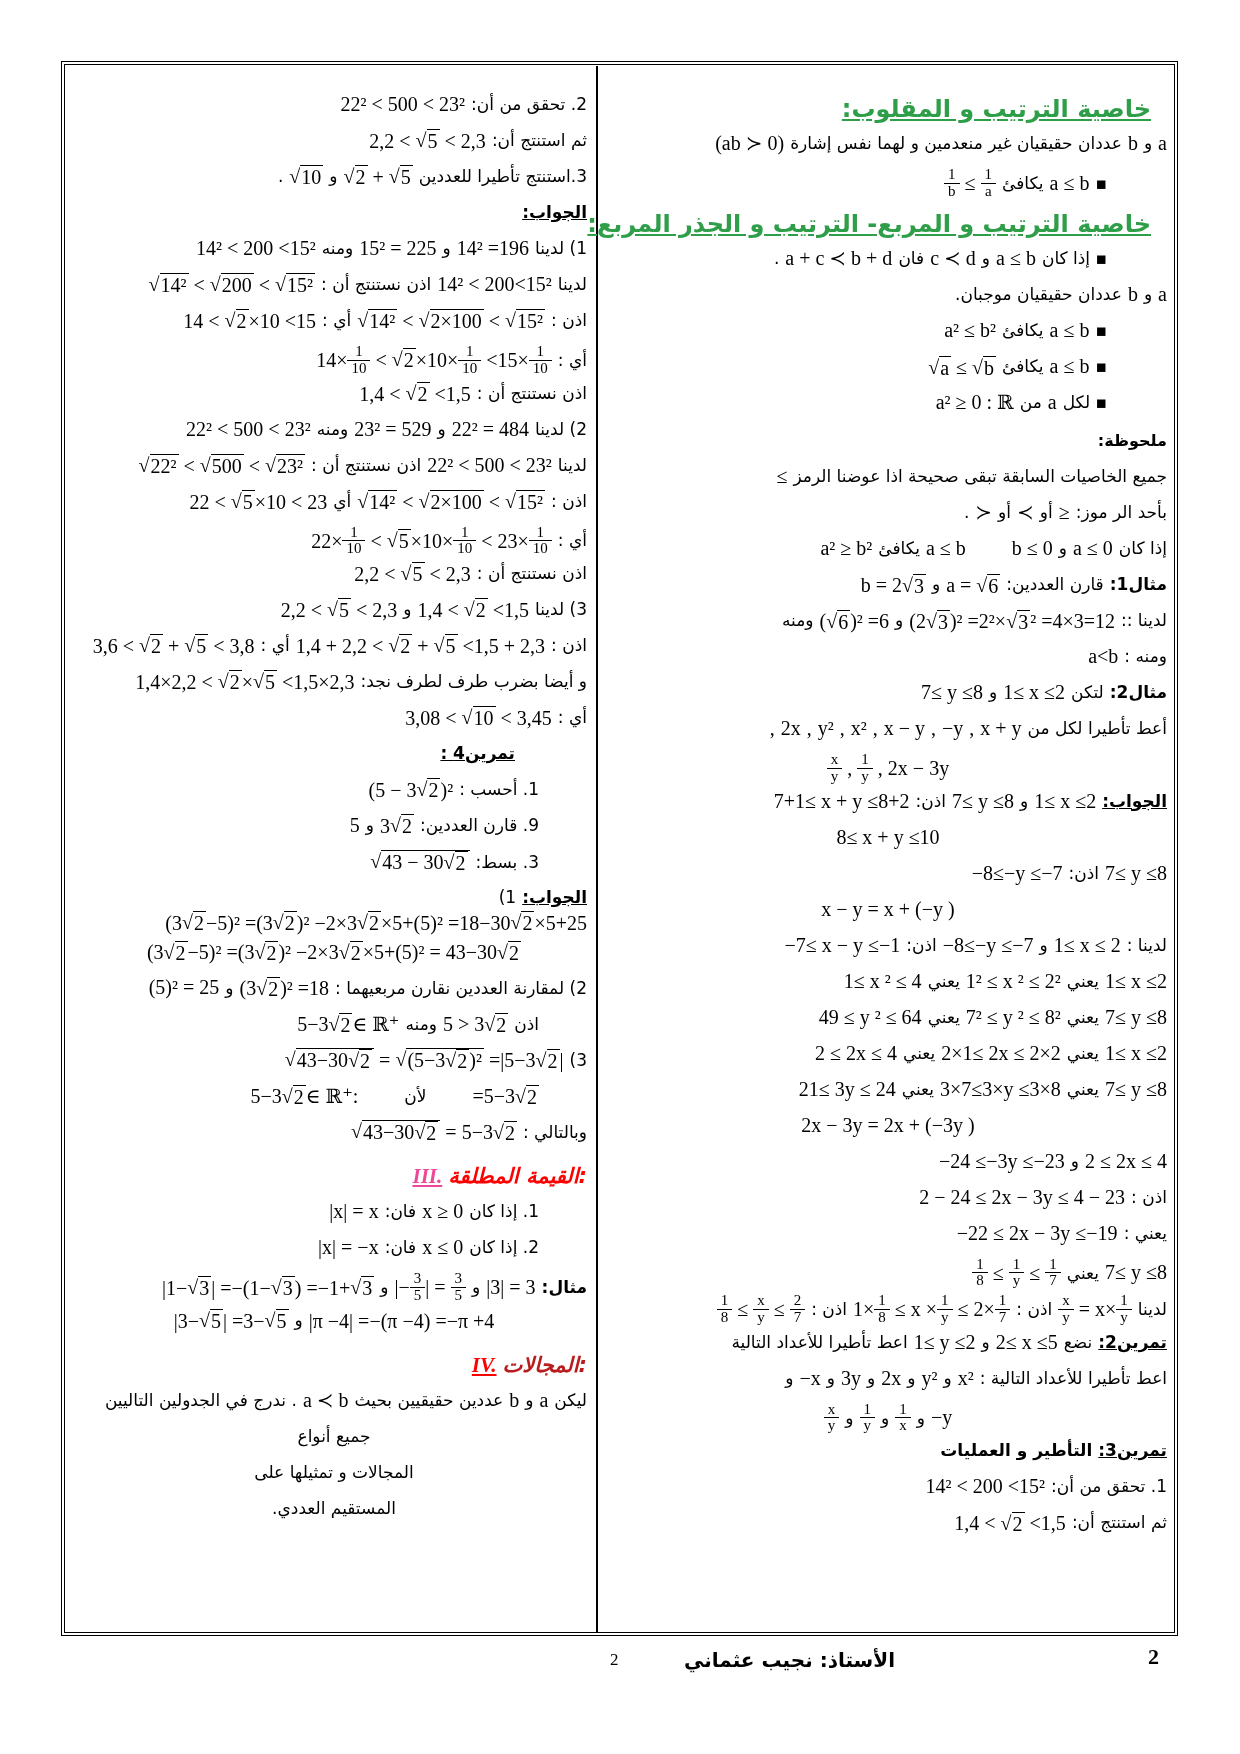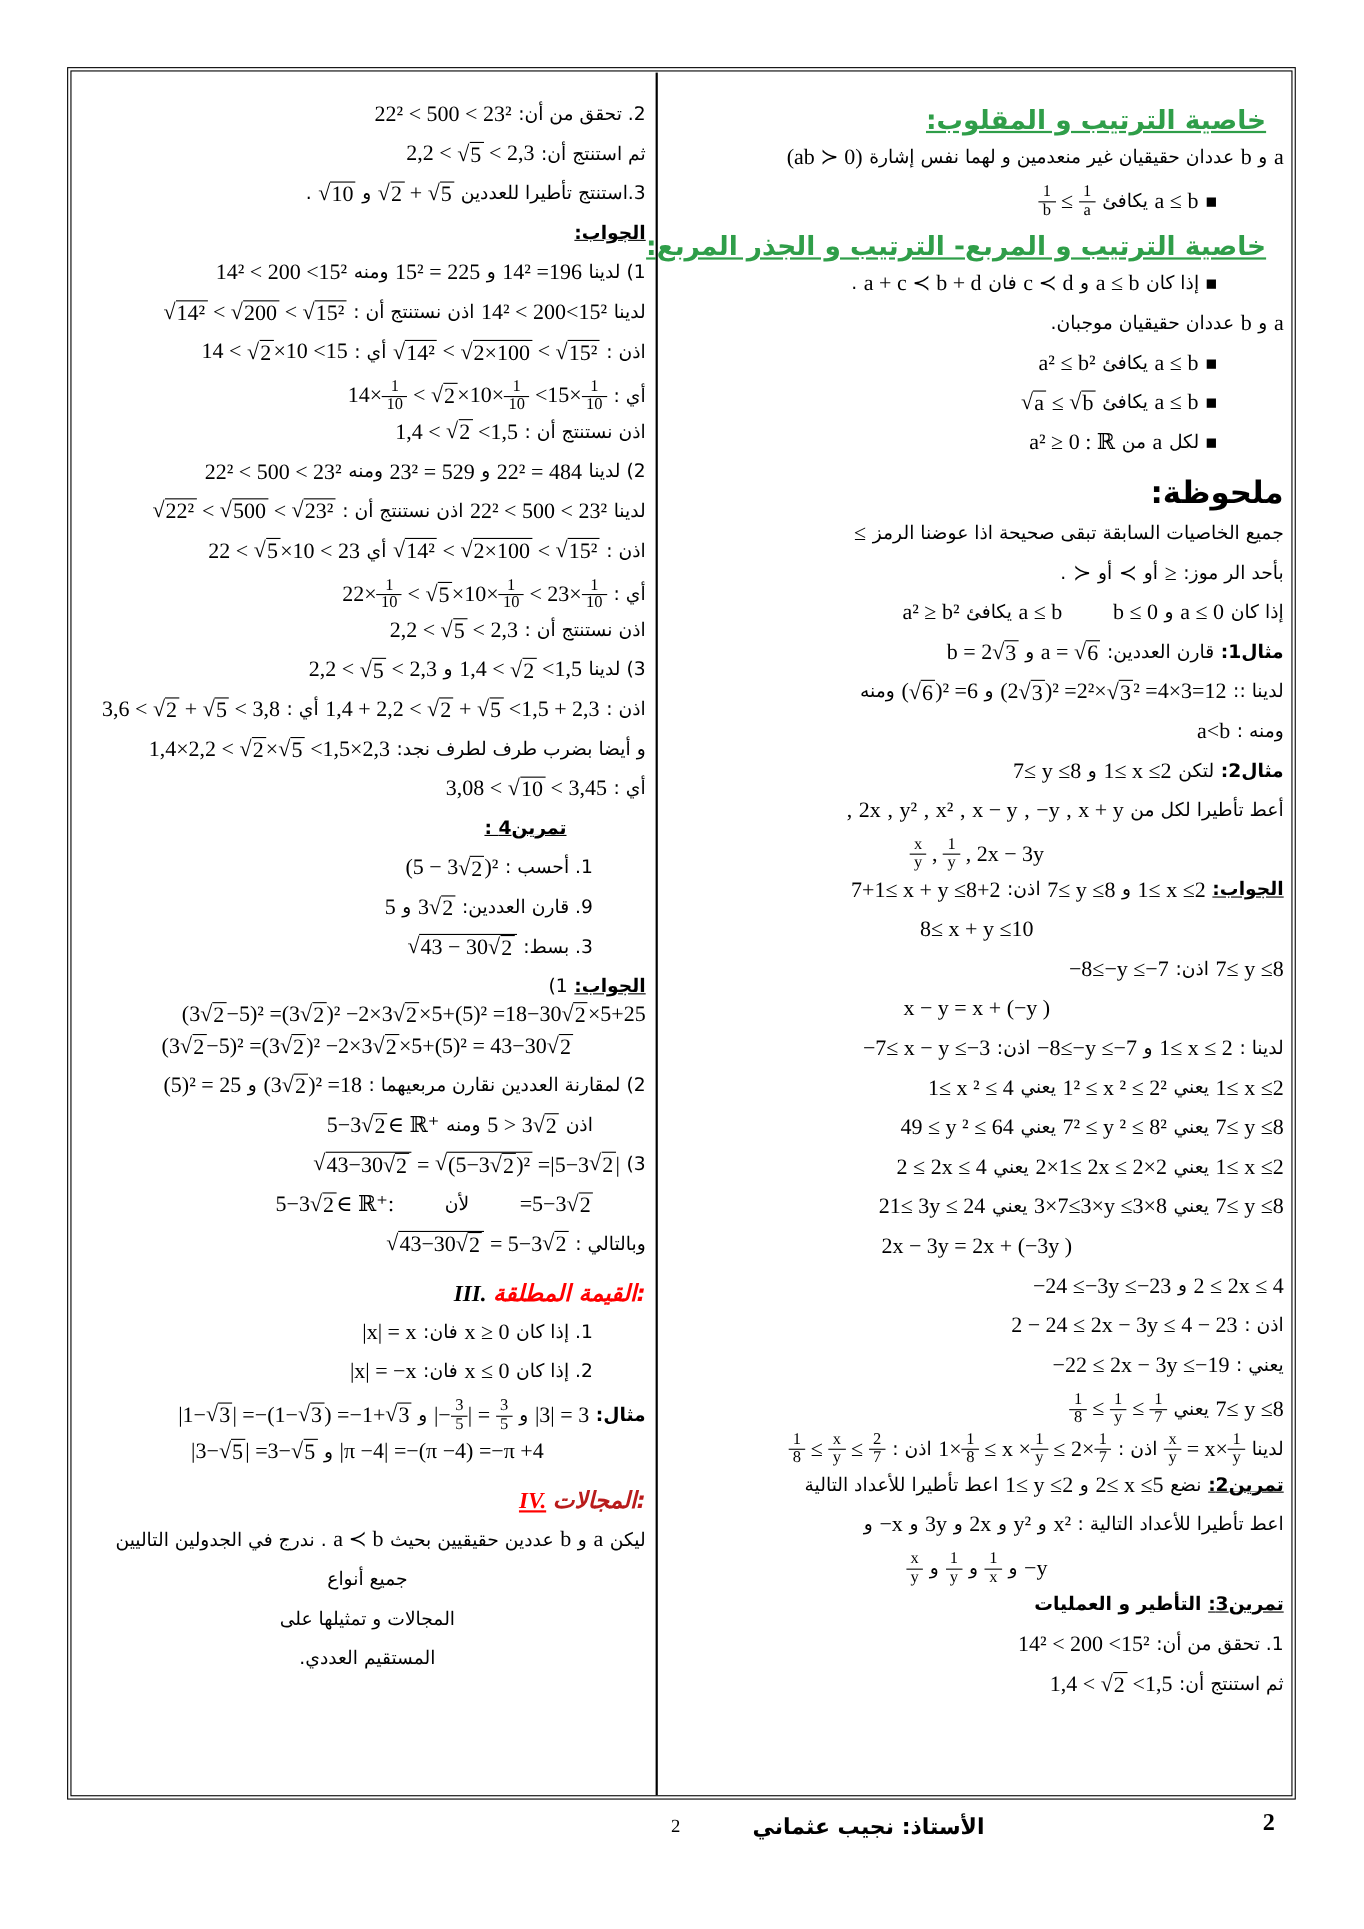--- a/index.html
+++ b/index.html
@@ -35,21 +35,21 @@
   .spc{display:inline-block;width:34px;}
   .bold{font-weight:bold;}
   .und{text-decoration:underline;}
   .c{text-align:center;}
   .ind1{margin-right:48px;}
   .ind2{margin-right:72px;}
   .blt{margin-right:60px;}
   .hg{white-space:nowrap;margin:8px 16px 4px 0;}
   .hg .ar{font-size:24px;font-weight:bold;text-decoration:underline;}
   .hb{margin:6px 0 2px 0;}
-  .hb .ar{font-size:28px;font-weight:bold;}
+  .hb .ar{font-size:16px;font-weight:bold;}
   .hred{direction:ltr;text-align:right;margin:10px 0 6px 0;}
   .hred .ar,.hred .m{font-weight:bold;font-style:italic;font-size:21px;}
   .footer-name{position:absolute;left:684px;top:1648px;font-weight:bold;
     font-size:20px;direction:rtl;}
   .footer-pn-center{position:absolute;left:610px;top:1650px;font-size:17px;
     font-family:"Liberation Serif",serif;}
   .footer-pn-right{position:absolute;left:1148px;top:1644px;font-size:22px;
     font-weight:bold;font-family:"Liberation Serif",serif;}
 </style>
 </head>
@@ -108,21 +108,21 @@
           <span class="n">x</span>
           <span class="d">y</span>
         </span><span class="m"> , </span><span class="fr">
           <span class="n">1</span>
           <span class="d">y</span>
         </span><span class="m"> , 2x − 3y</span></span></div>
     <div class="ln"><span class="ar bold und">الجواب:</span><span class="m">1≤ x ≤2</span><span class="ar">و</span><span class="m">7≤ y ≤8</span><span class="ar">اذن:</span><span class="m">7+1≤ x + y ≤8+2</span></div>
     <div class="ln c"><span class="m">8≤ x + y ≤10</span></div>
     <div class="ln"><span class="m">7≤ y ≤8</span><span class="ar">اذن:</span><span class="m">−8≤−y ≤−7</span></div>
     <div class="ln c"><span class="m">x − y = x + (−y )</span></div>
-    <div class="ln"><span class="ar">لدينا :</span><span class="m">1≤ x ≤ 2</span><span class="ar">و</span><span class="m">−8≤−y ≤−7</span><span class="ar">اذن:</span><span class="m">−7≤ x − y ≤−3</span></div>
+    <div class="ln"><span class="ar">لدينا :</span><span class="m">1≤ x ≤ 2</span><span class="ar">و</span><span class="m">−8≤−y ≤−7</span><span class="ar">اذن:</span><span class="m">−7≤ x − y ≤−1</span></div>
     <div class="ln"><span class="m">1≤ x ≤2</span><span class="ar">يعني</span><span class="m">1² ≤ x ² ≤ 2²</span><span class="ar">يعني</span><span class="m">1≤ x ² ≤ 4</span></div>
     <div class="ln"><span class="m">7≤ y ≤8</span><span class="ar">يعني</span><span class="m">7² ≤ y ² ≤ 8²</span><span class="ar">يعني</span><span class="m">49 ≤ y ² ≤ 64</span></div>
     <div class="ln"><span class="m">1≤ x ≤2</span><span class="ar">يعني</span><span class="m">2×1≤ 2x ≤ 2×2</span><span class="ar">يعني</span><span class="m">2 ≤ 2x ≤ 4</span></div>
     <div class="ln"><span class="m">7≤ y ≤8</span><span class="ar">يعني</span><span class="m">3×7≤3×y ≤3×8</span><span class="ar">يعني</span><span class="m">21≤ 3y ≤ 24</span></div>
     <div class="ln c"><span class="m">2x − 3y = 2x + (−3y )</span></div>
     <div class="ln"><span class="m">2 ≤ 2x ≤ 4</span><span class="ar">و</span><span class="m">−24 ≤−3y ≤−23</span></div>
     <div class="ln"><span class="ar">اذن :</span><span class="m">2 − 24 ≤ 2x − 3y ≤ 4 − 23</span></div>
     <div class="ln"><span class="ar">يعني :</span><span class="m">−22 ≤ 2x − 3y ≤−19</span></div>
     <div class="ln"><span class="m">7≤ y ≤8</span><span class="ar">يعني</span><span class="g"><span class="fr">
           <span class="n">1</span>
@@ -387,21 +387,21 @@
     <div class="ln"><span class="ar">وبالتالي :</span><span class="g"><span class="rt">
           <span class="sym">√</span>
           <span class="ov"><span class="m">43−30</span><span class="rt">
               <span class="sym">√</span>
               <span class="ov">2</span>
             </span></span>
         </span><span class="m"> = 5−3</span><span class="rt">
           <span class="sym">√</span>
           <span class="ov">2</span>
         </span></span></div>
-    <div class="ln hred"><span class="m" style="color: #000000;">III.</span><span class="ar" style="color: rgb(255, 0, 0);">القيمة المطلقة:</span></div>
+    <div class="ln hred"><span class="m" style="color: #ec4899; text-decoration: underline;">III.</span><span class="ar" style="color: rgb(255, 0, 0);">القيمة المطلقة:</span></div>
     <div class="ln ind1"><span class="ar">1. إذا كان</span><span class="m">x ≥ 0</span><span class="ar">فان:</span><span class="m">|x| = x</span></div>
     <div class="ln ind1"><span class="ar">2. إذا كان</span><span class="m">x ≤ 0</span><span class="ar">فان:</span><span class="m">|x| = −x</span></div>
     <div class="ln"><span class="ar bold">مثال:</span><span class="m">|3| = 3</span><span class="ar">و</span><span class="g"><span class="m">|−</span><span class="fr">
           <span class="n">3</span>
           <span class="d">5</span>
         </span><span class="m">| = </span><span class="fr">
           <span class="n">3</span>
           <span class="d">5</span>
         </span></span><span class="ar">و</span><span class="g"><span class="m">|1−</span><span class="rt">
           <span class="sym">√</span>

